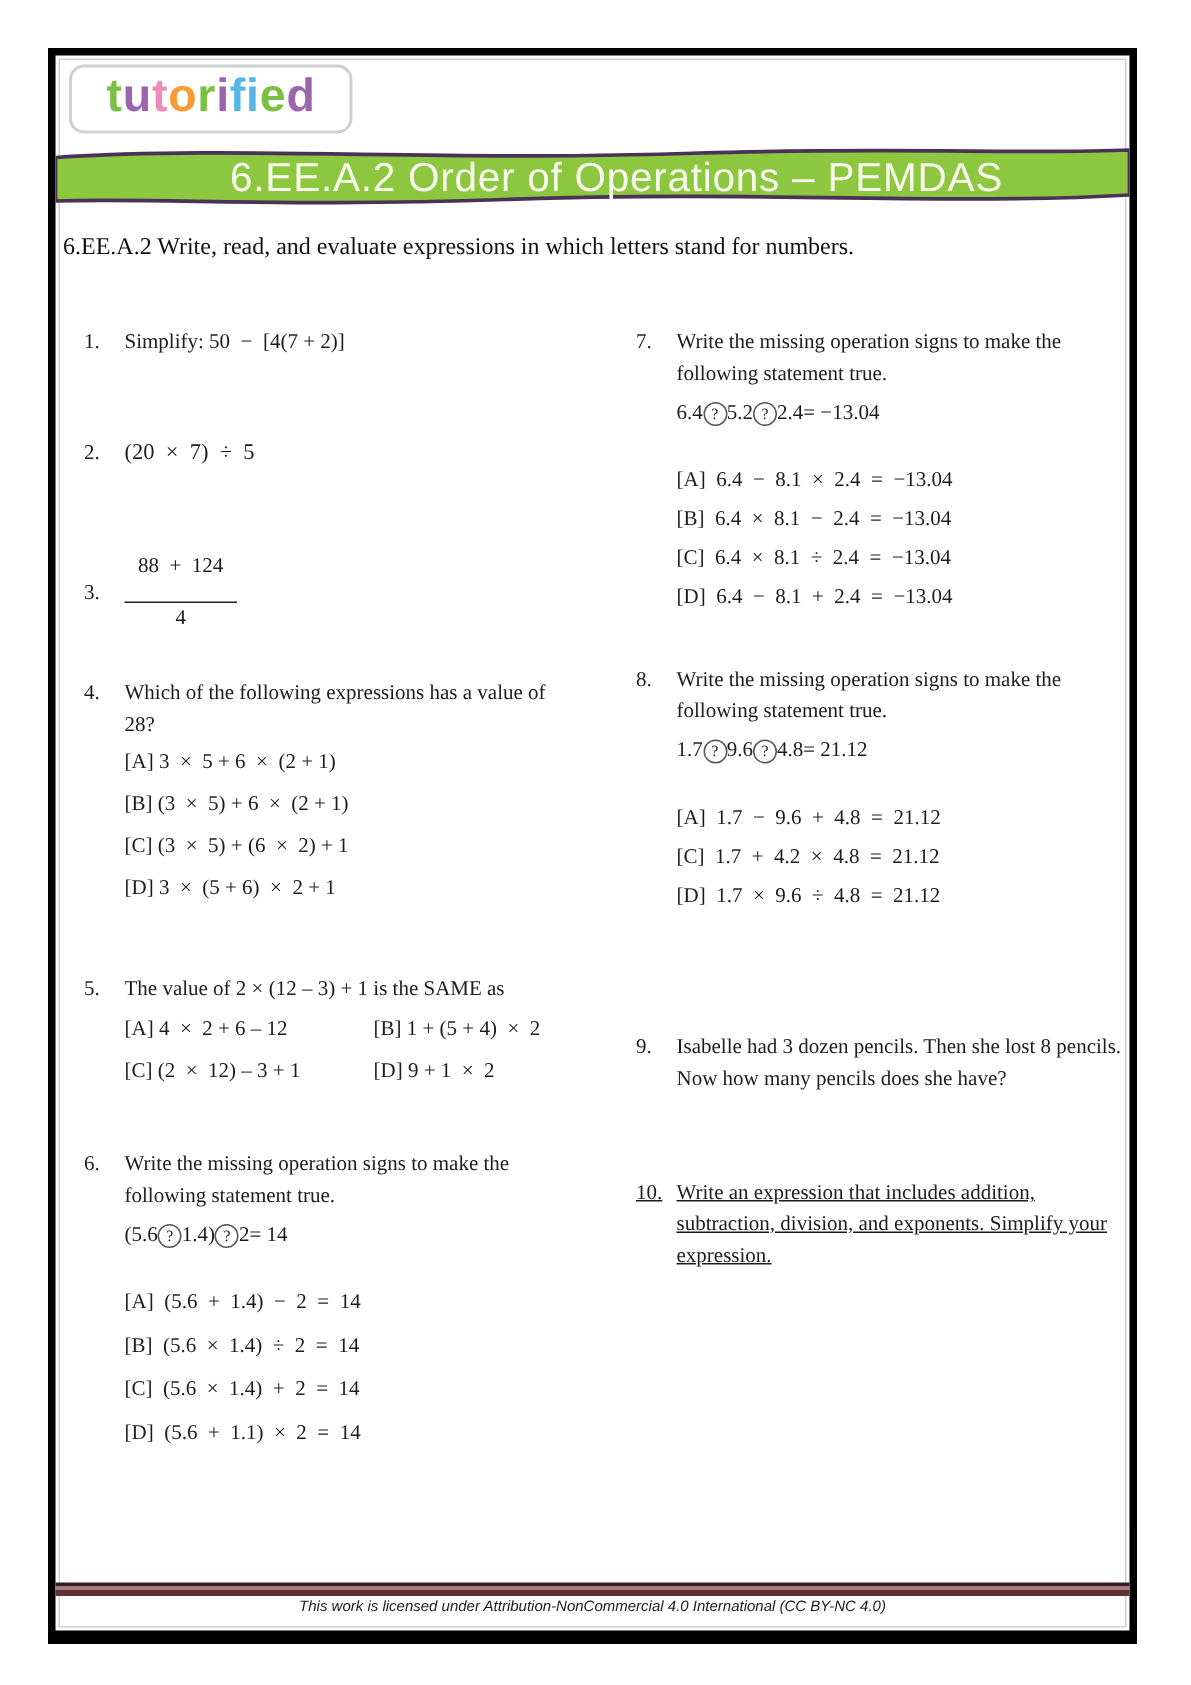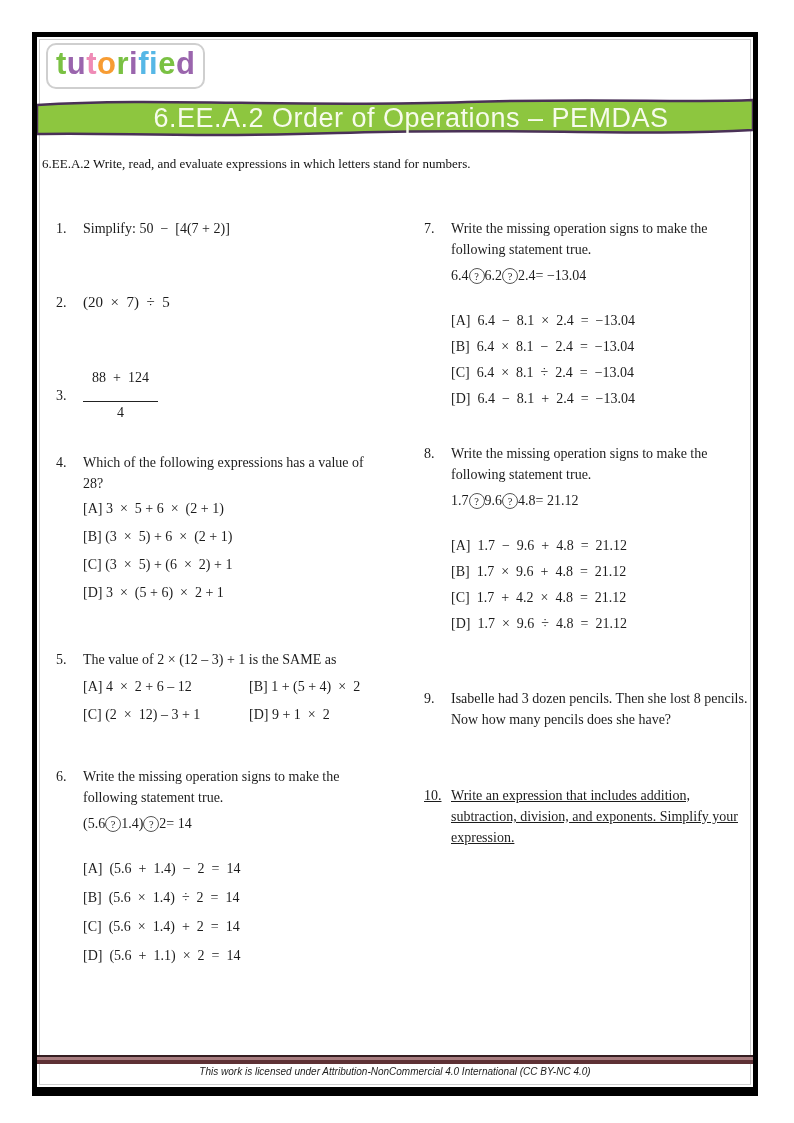--- a/index.html
+++ b/index.html
@@ -8,33 +8,33 @@
     font-family:"Liberation Serif", serif;color:#1c1c1c;overflow:hidden;
   }
   .frame{
     position:absolute;left:32px;top:32px;width:726px;height:1064px;
     box-sizing:border-box;border:5px solid #000;border-bottom-width:9px;
     box-shadow:inset 0 0 0 2px #ffffff, inset 0 0 0 3px #cfcfcf;
   }
   
   .logo{
     position:absolute;left:46px;top:43px;
-    border:2px solid #cfcfcf;border-radius:10px;padding:0px 8px 4px;
+    border:2px solid #cfcfcf;border-radius:10px;padding:0px 23px 4px;
     font-family:"Liberation Sans", sans-serif;font-weight:bold;font-size:31px;
     letter-spacing:0.5px;background:#fff;line-height:38px;
   }
   
   .banner{position:absolute;left:37px;top:93px;width:716px;height:50px;padding-left:32px;}
   .banner svg{position:absolute;left:0;top:0;width:716px;height:50px;}
   .banner .title{
     position:absolute;left:0;top:10px;width:100%;text-align:center;
     font-family:"Liberation Sans", sans-serif;font-size:27px;color:#f7fbec;
     letter-spacing:0.5px;
   }
-  .standard{position:absolute;left:42px;top:156px;font-size:13px;color:#111;}
+  .standard{position:absolute;left:42px;top:156px;font-size:16px;color:#111;}
   
   .q{position:absolute;display:flex;font-size:14px;}
   .qnum{flex:0 0 27px;line-height:21px;}
   .qbody{width:298px;line-height:21px;}
   .opts{margin-top:6px;}
   .opt{white-space:pre;line-height:18px;margin-bottom:10px;}
   .opt.tight{margin-bottom:8px;}
   .opt.wide{margin-bottom:11px;}
   .opts-grid{display:grid;grid-template-columns:166px auto;margin-top:8px;}
   .opts-grid .opt{margin-bottom:10px;}
@@ -153,21 +153,21 @@
   </div>
 </div>
 
 <div class="q pos-q7">
   <span class="qnum">7.</span>
   <div class="qbody">
     <div>Write the missing operation signs to make the following statement true.</div>
     <div class="statement">
       <span>6.4</span>
       <span class="qmark">?</span>
-      <span>6.2</span>
+      <span>5.2</span>
       <span class="qmark">?</span>
       <span>2.4</span>
       <span>= −13.04</span>
     </div>
     <div class="opts gap-lg">
       <div class="opt tight">[A]  6.4  −  8.1  ×  2.4  =  −13.04</div>
       <div class="opt tight">[B]  6.4  ×  8.1  −  2.4  =  −13.04</div>
       <div class="opt tight">[C]  6.4  ×  8.1  ÷  2.4  =  −13.04</div>
       <div class="opt tight">[D]  6.4  −  8.1  +  2.4  =  −13.04</div>
     </div>
@@ -181,21 +181,20 @@
     <div class="statement">
       <span>1.7</span>
       <span class="qmark">?</span>
       <span>9.6</span>
       <span class="qmark">?</span>
       <span>4.8</span>
       <span>= 21.12</span>
     </div>
     <div class="opts gap-lg">
       <div class="opt tight">[A]  1.7  −  9.6  +  4.8  =  21.12</div>
-      <div class="opt tight">[B]  1.7  ×  9.6  +  4.8  =  21.12</div>
       <div class="opt tight">[C]  1.7  +  4.2  ×  4.8  =  21.12</div>
       <div class="opt tight">[D]  1.7  ×  9.6  ÷  4.8  =  21.12</div>
     </div>
   </div>
 </div>
 
 <div class="q pos-q9">
   <span class="qnum">9.</span>
   <div class="qbody">Isabelle had 3 dozen pencils. Then she lost 8 pencils. Now how many pencils does she have?</div>
 </div>

